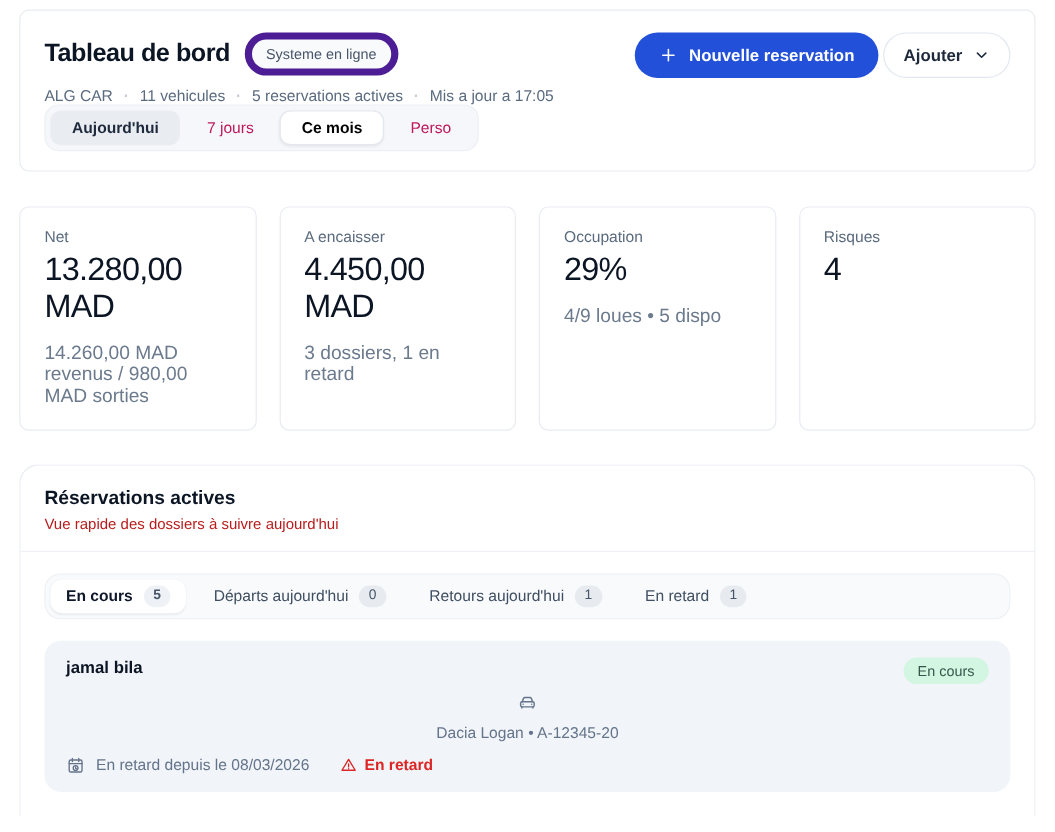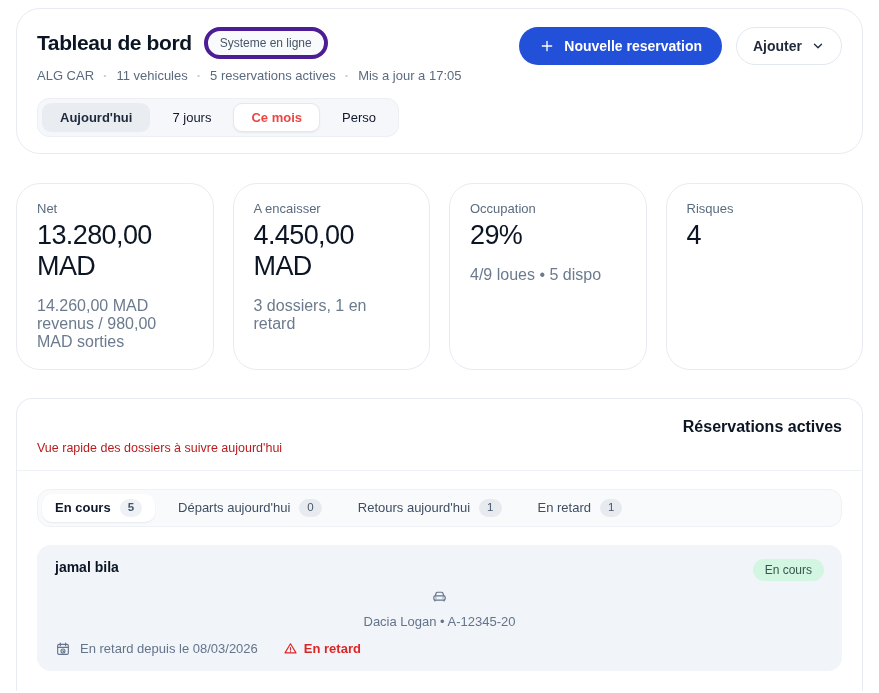--- a/index.html
+++ b/index.html
@@ -7,80 +7,80 @@
   body {
     background: #ffffff;
     font-family: "Liberation Sans", sans-serif;
     color: #0f172a;
     overflow: hidden;
     position: relative;
   }
   .card {
     background: #ffffff;
     border: 1px solid #e8ebf1;
-    border-radius: 24px;
+    border-radius: 8px;
   }
 
   
   .header-card { margin: 8px 16px 0 16px; padding: 18px 20px 16px 20px; }
   .header-top { display: flex; justify-content: space-between; align-items: flex-start; }
   .title-row { display: flex; align-items: center; gap: 12px; }
   .page-title { font-size: 21px; font-weight: 700; letter-spacing: -0.4px; color: #0c1524; }
   .pill-badge {
     font-size: 12px; color: #475569; background: #f8fafc;
-    border: 4px solid #4c1d95; border-radius: 999px; padding: 5px 12px;
+    border: 6px solid #4c1d95; border-radius: 999px; padding: 5px 12px;
     white-space: nowrap;
   }
   .meta-row { display: flex; align-items: center; margin-top: 9px; font-size: 13px; color: #5b6b7f; }
   .meta:not(:first-child)::before { content: "·"; margin: 0 9px; color: #c2cbd6; font-weight: 700; }
 
-  .header-actions { display: flex; align-items: center; gap: 14px; }
+  .header-actions { display: flex; align-items: center; gap: 4px; }
   .btn { display: inline-flex; align-items: center; gap: 9px; border-radius: 999px; cursor: pointer; font-family: inherit; }
   .btn-primary {
     background: #2250d8; color: #ffffff; border: none;
     font-size: 14px; font-weight: 600; padding: 11px 20px;
   }
   .btn-secondary {
     background: #ffffff; color: #1e293b; border: 1px solid #e2e8f0;
     font-size: 14px; font-weight: 600; padding: 10px 16px;
   }
   .icon { display: inline-flex; align-items: center; }
   .icon svg { display: block; }
 
   .period-tabs {
-    display: inline-flex; gap: 4px; margin-top: 15px;
+    display: inline-flex; gap: 4px; 
     background: #f5f7fa; border: 1px solid #eceff4; border-radius: 12px; padding: 4px;
   }
   .ptab {
     border: none; background: transparent; font-family: inherit;
-    font-size: 13px; color: #0f172a; padding: 7px 18px; border-radius: 9px; cursor: pointer;
+    font-size: 13px; color: #be185d; padding: 7px 18px; border-radius: 9px; cursor: pointer;
     white-space: nowrap;
   }
   .ptab.subtle { background: #e9edf2; color: #1e293b; font-weight: 600; }
   .ptab.active {
-    background: #ffffff; color: #ef4444; font-weight: 700;
+    background: #ffffff; color: #000000; font-weight: 700;
     border: 1px solid #e4e8ee; padding: 6px 17px;
     box-shadow: 0 1px 2px rgba(15,23,42,0.06);
   }
 
   
   .stats-grid {
     display: grid; grid-template-columns: 1fr 1fr 1fr 1fr; gap: 19px;
     margin: 29px 16px 0 16px;
   }
   .stat-card { padding: 17px 20px 18px 20px; min-height: 114px; }
   .stat-label { font-size: 13px; color: #5b6b7f; }
   .stat-value { font-size: 27px; font-weight: 400; letter-spacing: -0.6px; color: #0c1524; margin-top: 4px; }
   .stat-sub { font-size: 16px; color: #6b7a8d; margin-top: 15px; }
   .stat-sub.red { color: #dc2626; }
 
   
   .reservations-card { margin: 28px 16px 0 16px; border-radius: 16px 16px 0 0; border-bottom: none; }
   .res-header { padding: 19px 20px 15px 20px; border-bottom: 1px solid #eef1f5; }
-  .res-title { font-size: 16px; font-weight: 700; color: #0c1524; text-align: right; }
+  .res-title { font-size: 16px; font-weight: 700; color: #0c1524; }
   .res-subtitle { font-size: 12.5px; color: #b91c1c; margin-top: 5px; }
   .res-body { padding: 18px 20px 20px 20px; }
 
   .filter-bar {
     display: flex; align-items: center; gap: 10px;
     background: #f8fafc; border: 1px solid #eef1f6; border-radius: 13px; padding: 4px;
   }
   .ftab {
     display: inline-flex; align-items: center; gap: 9px;
     border: none; background: transparent; font-family: inherit;

